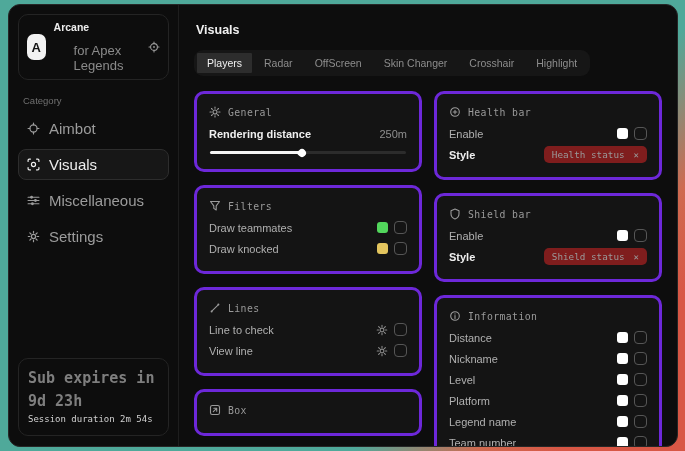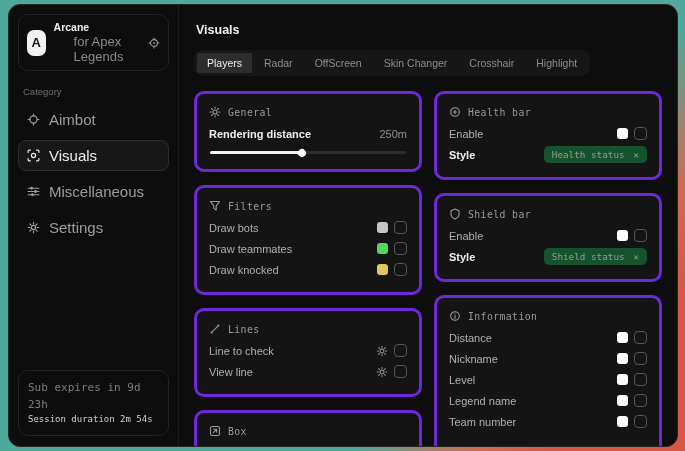--- a/index.html
+++ b/index.html
@@ -7,32 +7,32 @@
   body{background:linear-gradient(128deg,#4fa99a 0%,#4fa99a 68%,#cf6a50 80%,#d85745 88%);}
   .window{position:absolute;left:8px;top:4px;right:7px;bottom:4px;background:#0d0d0d;
     border:1px solid #262626;border-radius:12px;overflow:hidden;display:flex;}
   
   .sidebar{width:170px;min-width:170px;border-right:1px solid #1e1e1e;display:flex;
     flex-direction:column;padding:9px 9px 10px;box-sizing:border-box;}
   .brand{border:1px solid #242424;border-radius:10px;padding:6px 8px;display:flex;
     align-items:center;gap:8px;}
   .logo{width:26px;height:26px;background:#f2f2f2;border-radius:7px;display:flex;
     align-items:center;justify-content:center;font-weight:bold;font-size:13px;color:#141414;}
-  .brand-text{display:flex;flex-direction:column;gap:1px;}
+  .brand-text{display:flex;flex-direction:column;gap:10px;}
   .brand-title{font-size:10.5px;font-weight:bold;color:#ececec;}
   .brand-sub{font-size:13px;color:#8a8a8a;padding-left:20px;}
   .brand-ic{margin-left:auto;color:#9a9a9a;display:flex;}
   .cat-label{margin:15px 5px 7px;font-size:9.5px;color:#707070;}
   .nav-item{display:flex;align-items:center;gap:9px;padding:6px 8px;border-radius:8px;
     color:#9c9c9c;font-size:15px;margin-bottom:5px;border:1px solid transparent;cursor:default;}
   .nav-item.active{background:#171717;border-color:#2d2d2d;color:#ededed;}
   .nav-item svg{flex:none;}
   .foot-card{margin-top:auto;border:1px solid #242424;border-radius:10px;padding:8px 9px;
     font-family:"DejaVu Sans Mono",monospace;line-height:1.55;}
-  .foot-1{font-size:11px;color:#7e7e7e;}
+  .foot-1{font-size:15px;color:#7e7e7e;font-weight:bold;}
   .foot-2{font-size:9px;color:#d2d2d2;}
   
   .main{flex:1;padding:12px 15px;box-sizing:border-box;overflow:hidden;display:flex;
     flex-direction:column;}
   .page-title{font-size:12.5px;font-weight:bold;color:#f0f0f0;margin:6px 2px 13px;}
   .tabs{display:inline-flex;align-self:flex-start;background:#161616;border-radius:9px;
     padding:3px;gap:2px;margin-bottom:15px;}
   .tab{padding:4px 10px;font-size:10.5px;color:#8d8d8d;border-radius:1px;cursor:default;
     white-space:nowrap;}
   .tab.active{background:#2d2d2d;color:#f0f0f0;}
@@ -43,21 +43,21 @@
     font-size:9.8px;color:#9a9a9a;letter-spacing:.4px;margin:2px 0 5px;}
   .row{display:flex;align-items:center;justify-content:space-between;min-height:21px;}
   .row-label{font-size:11px;color:#b0b0b0;}
   .row-label.em{color:#efefef;font-weight:bold;}
   .ctrls{display:flex;align-items:center;gap:6px;}
   .value{font-size:11px;color:#8f8f8f;}
   .checkbox{width:13px;height:13px;border:1.4px solid #565656;border-radius:4px;
     box-sizing:border-box;background:transparent;}
   .swatch{width:11px;height:11px;border-radius:3px;}
   .row-ic{color:#8a8a8a;display:flex;}
-  .tag{display:inline-flex;align-items:center;gap:9px;background:#14532d;border-radius:5px;
+  .tag{display:inline-flex;align-items:center;gap:9px;background:#7f1d1d;border-radius:5px;
     padding:3px 8px;font-family:"DejaVu Sans Mono",monospace;font-size:9.3px;color:#9a9a9a;}
   .tag .x{font-size:9px;color:#9a9a9a;}
   .slider{position:relative;height:3px;background:#2c2c2c;border-radius:2px;margin:7px 1px 3px;}
   .slider-fill{position:absolute;left:0;top:0;bottom:0;background:#f5f5f5;border-radius:2px;}
   .slider-knob{position:absolute;top:-2.5px;width:8px;height:8px;background:#fff;
     border-radius:50% 50% 50% 2px;transform:translateX(-50%) rotate(45deg);}
 </style>
 </head>
 <body>
 
@@ -161,27 +161,20 @@
           <section class="panel">
             <div class="panel-h">
               <span style="display: flex;">
                 <svg viewBox="0 0 12 12" width="12" height="12" fill="none" stroke="currentColor" stroke-width="1.1" stroke-linecap="round" stroke-linejoin="round">
                   <path d="M1.5 1.5h9L7.2 5.8V10L4.8 8.4V5.8z"></path>
                 </svg>
               </span>
               <span>Filters</span>
             </div>
             <div class="row">
-              <span class="row-label">Draw bots</span>
-              <div class="ctrls">
-                <span class="swatch" style="background: rgb(198, 198, 198);"></span>
-                <span class="checkbox"></span>
-              </div>
-            </div>
-            <div class="row">
               <span class="row-label">Draw teammates</span>
               <div class="ctrls">
                 <span class="swatch" style="background: rgb(82, 214, 92);"></span>
                 <span class="checkbox"></span>
               </div>
             </div>
             <div class="row">
               <span class="row-label">Draw knocked</span>
               <div class="ctrls">
                 <span class="swatch" style="background: rgb(227, 197, 94);"></span>
@@ -316,20 +309,27 @@
               </div>
             </div>
             <div class="row">
               <span class="row-label">Level</span>
               <div class="ctrls">
                 <span class="swatch" style="background: rgb(255, 255, 255);"></span>
                 <span class="checkbox"></span>
               </div>
             </div>
             <div class="row">
+              <span class="row-label">Platform</span>
+              <div class="ctrls">
+                <span class="swatch" style="background: rgb(255, 255, 255);"></span>
+                <span class="checkbox"></span>
+              </div>
+            </div>
+            <div class="row">
               <span class="row-label">Legend name</span>
               <div class="ctrls">
                 <span class="swatch" style="background: rgb(255, 255, 255);"></span>
                 <span class="checkbox"></span>
               </div>
             </div>
             <div class="row">
               <span class="row-label">Team number</span>
               <div class="ctrls">
                 <span class="swatch" style="background: rgb(255, 255, 255);"></span>

